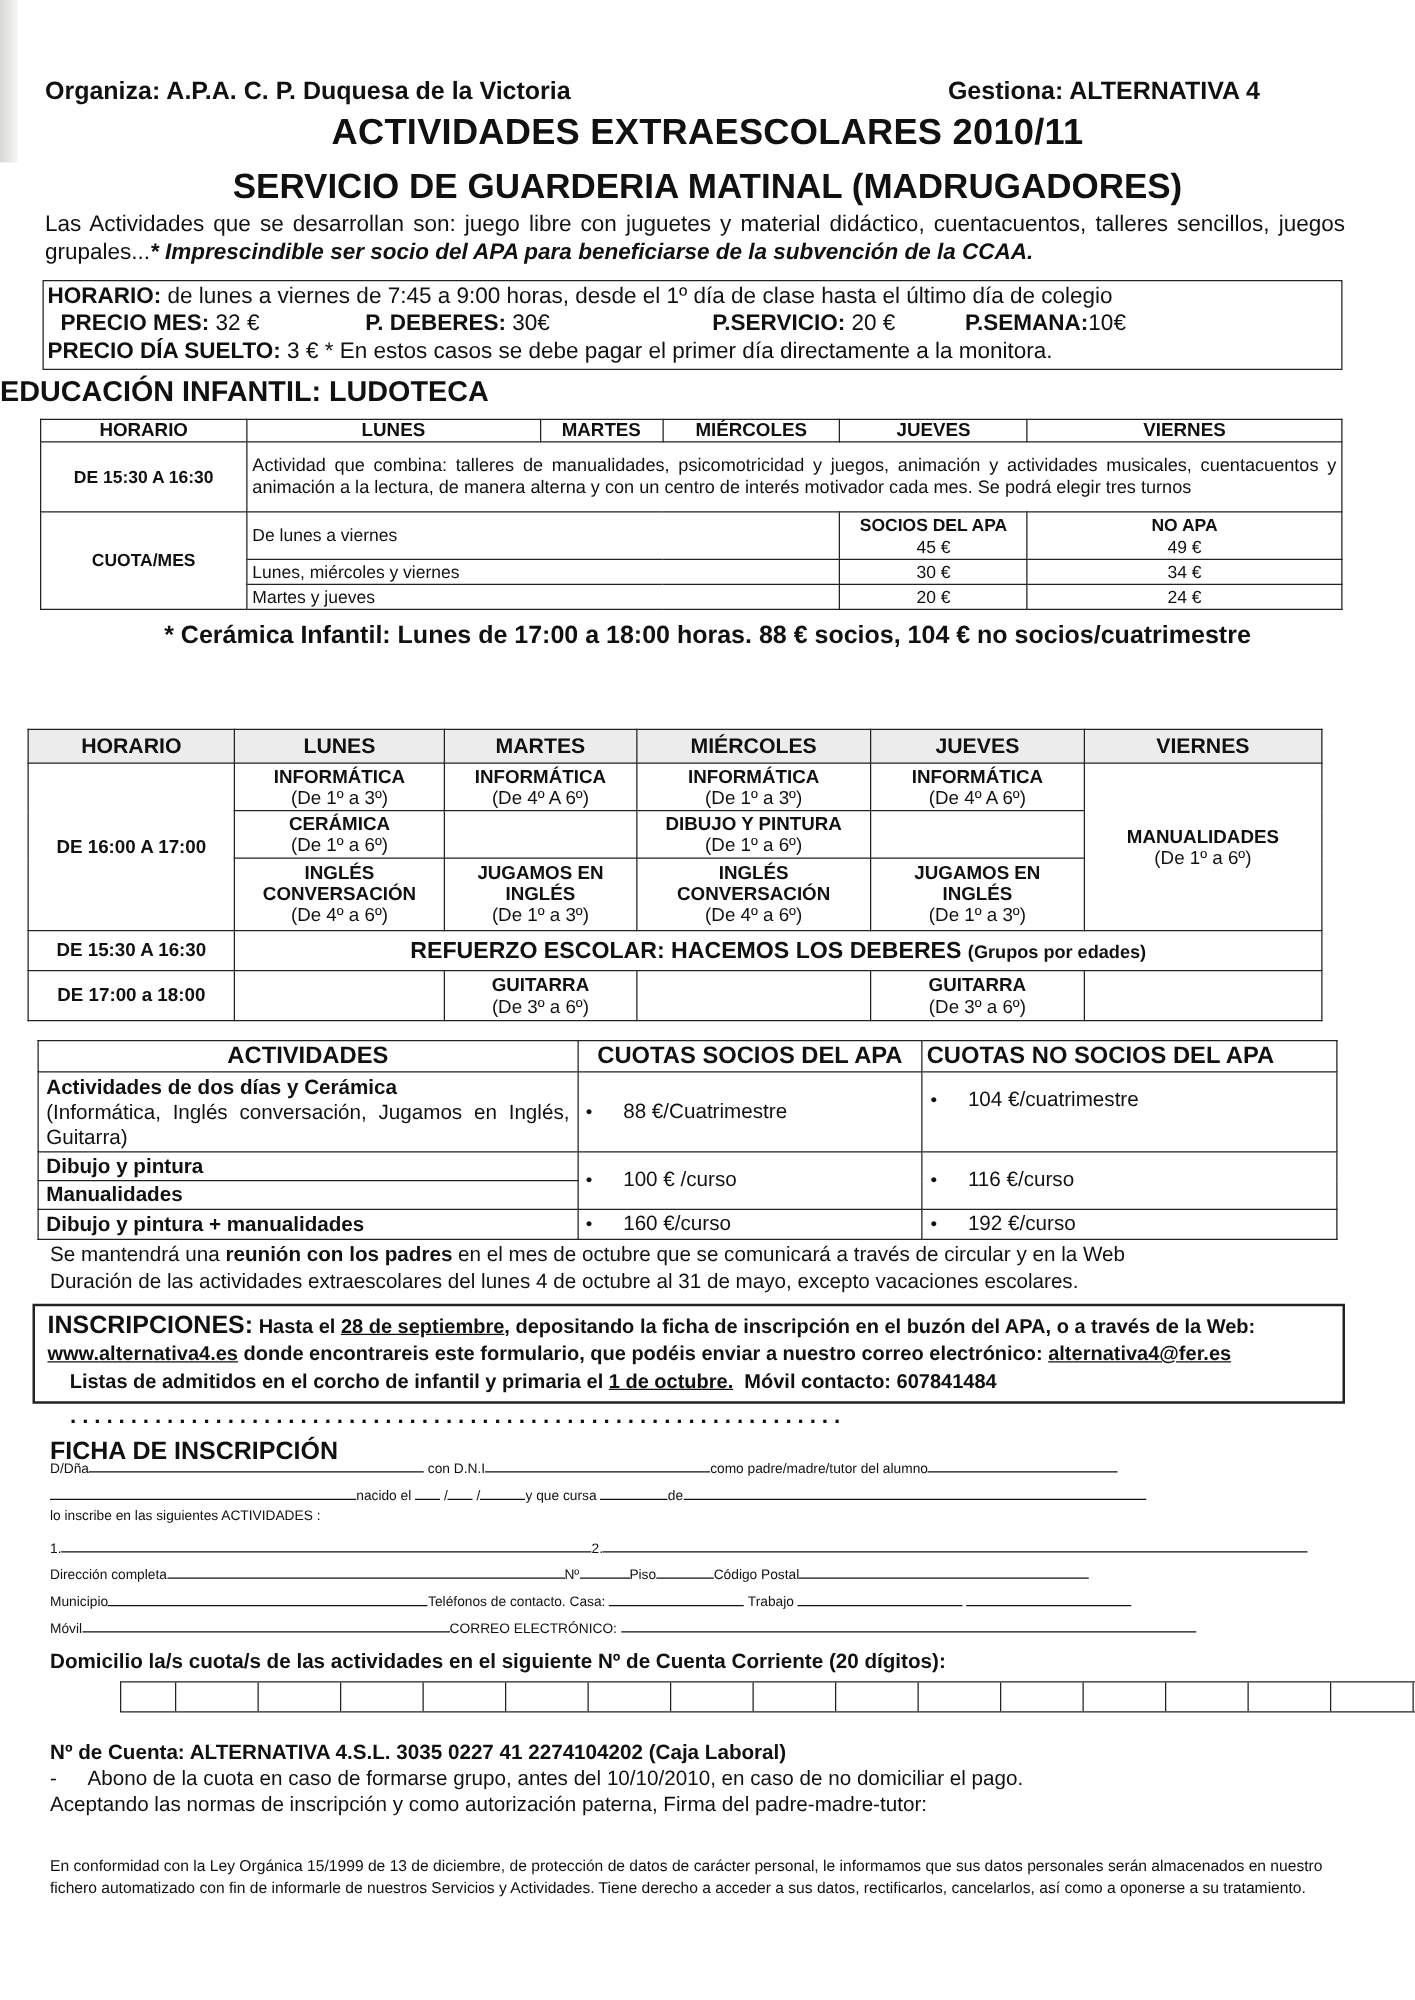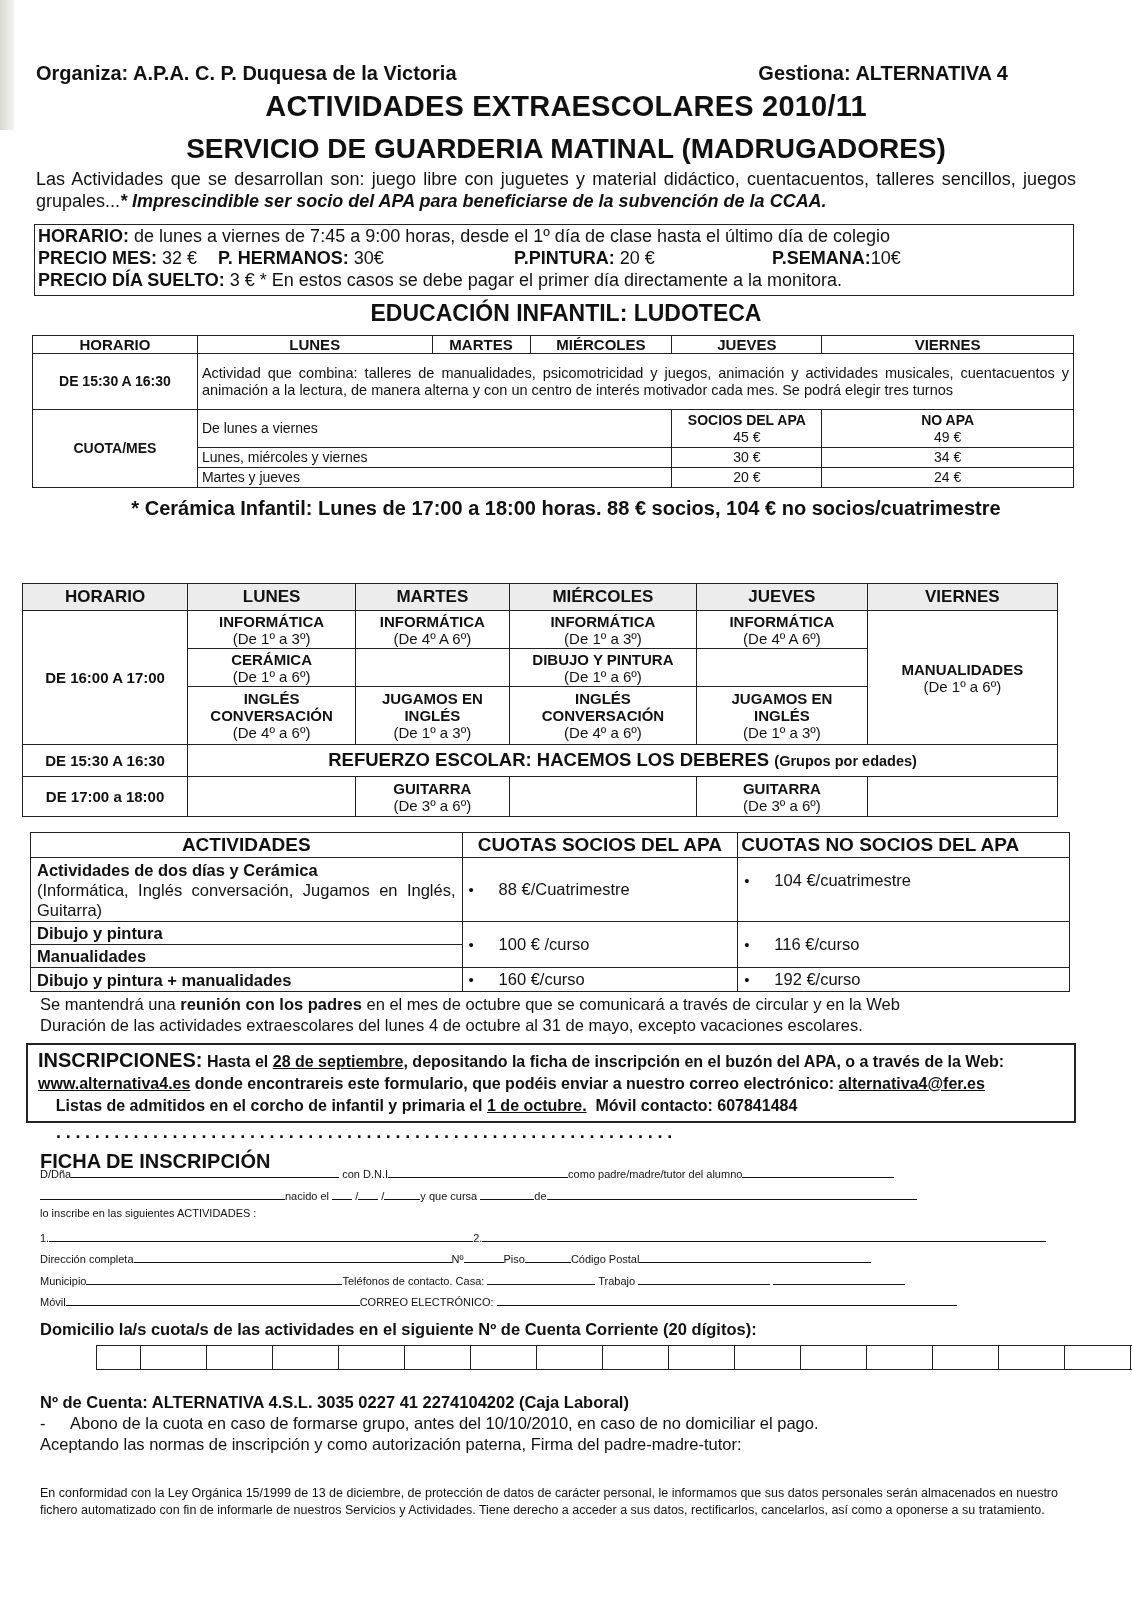--- a/index.html
+++ b/index.html
@@ -16,23 +16,23 @@
   .corner { position: absolute; left: 0; top: 0; width: 14px; height: 130px;
     background: linear-gradient(90deg,#d9d9d4,#f4f4f1); }
 
   .header-row { left: 36px; top: 62px; width: 1010px; font-size: 20px; font-weight: bold; display: flex; justify-content: space-between; }
   .header-row .right { margin-right: 38px; }
   .title1 { left: 0; width: 1132px; top: 90px; font-size: 29px; font-weight: bold; text-align: center; letter-spacing: 0.2px; }
   .title2 { left: 0; width: 1132px; top: 133px; font-size: 28px; font-weight: bold; text-align: center; }
   .intro { left: 36px; top: 168px; width: 1040px; font-size: 18px; line-height: 22px; text-align: justify; }
 
   .horario-box { left: 34px; top: 224px; width: 1040px; height: 72px; border: 1.5px solid #222; padding: 0 3px; font-size: 18px; line-height: 22px; }
-  .pr { display: inline-block; }
-
-  .sec-title { left: 0; width: 1132px; font-size: 23px; font-weight: bold; text-align: center; }
+  .pr { display: inline-block; text-align: center; }
+
+  .sec-title { left: 0; width: 1132px; font-size: 23px; font-weight: bold; text-align: left; }
 
   table { border-collapse: collapse; position: absolute; }
   td, th { border: 1.5px solid #222; }
 
   .t-inf { left: 32px; top: 335px; width: 1042px; font-size: 14px; }
   .t-inf th { font-weight: bold; font-size: 15px; height: 18px; padding: 0; line-height: 16px; }
   .t-inf td { padding: 1px 4px; line-height: 17px; vertical-align: middle; }
   .t-inf .desc { text-align: justify; font-size: 14.5px; }
 
   .ceramica { left: 0; width: 1132px; top: 497px; font-size: 20px; font-weight: bold; text-align: center; }
@@ -86,21 +86,21 @@
   <div class="abs title1">ACTIVIDADES EXTRAESCOLARES 2010/11</div>
   <div class="abs title2">SERVICIO DE GUARDERIA MATINAL (MADRUGADORES)</div>
 
   <div class="abs intro">
     <span>Las Actividades que se desarrollan son: juego libre con juguetes y material didáctico, cuentacuentos, talleres sencillos, juegos grupales...</span><span class="bi">* Imprescindible ser socio del APA para beneficiarse de la subvención de la CCAA.</span>
   </div>
 
   <div class="abs horario-box">
     <div><span class="b">HORARIO:</span><span> de lunes a viernes de 7:45 a 9:00 horas, desde el 1º día de clase hasta el último día de colegio</span></div>
     <div>
-      <span class="pr" style="width:180px"><span class="b">PRECIO MES:</span><span> 32 €</span></span><span class="pr" style="width:296px"><span class="b">P. HERMANOS:</span><span> 30€</span></span><span class="pr" style="width:258px"><span class="b">P.PINTURA:</span><span> 20 €</span></span><span class="pr"><span class="b">P.SEMANA:</span><span>10€</span></span>
+      <span class="pr" style="width:180px"><span class="b">PRECIO MES:</span><span> 32 €</span></span><span class="pr" style="width:296px"><span class="b">P. DEBERES:</span><span> 30€</span></span><span class="pr" style="width:258px"><span class="b">P.SERVICIO:</span><span> 20 €</span></span><span class="pr"><span class="b">P.SEMANA:</span><span>10€</span></span>
     </div>
     <div><span class="b">PRECIO DÍA SUELTO:</span><span> 3 € * En estos casos se debe pagar el primer día directamente a la monitora.</span></div>
   </div>
 
   <div class="abs sec-title" style="top:300px">EDUCACIÓN INFANTIL: LUDOTECA</div>
 
   <table class="t-inf">
     <colgroup>
       <col style="width:165px">
         <col style="width:235px">

